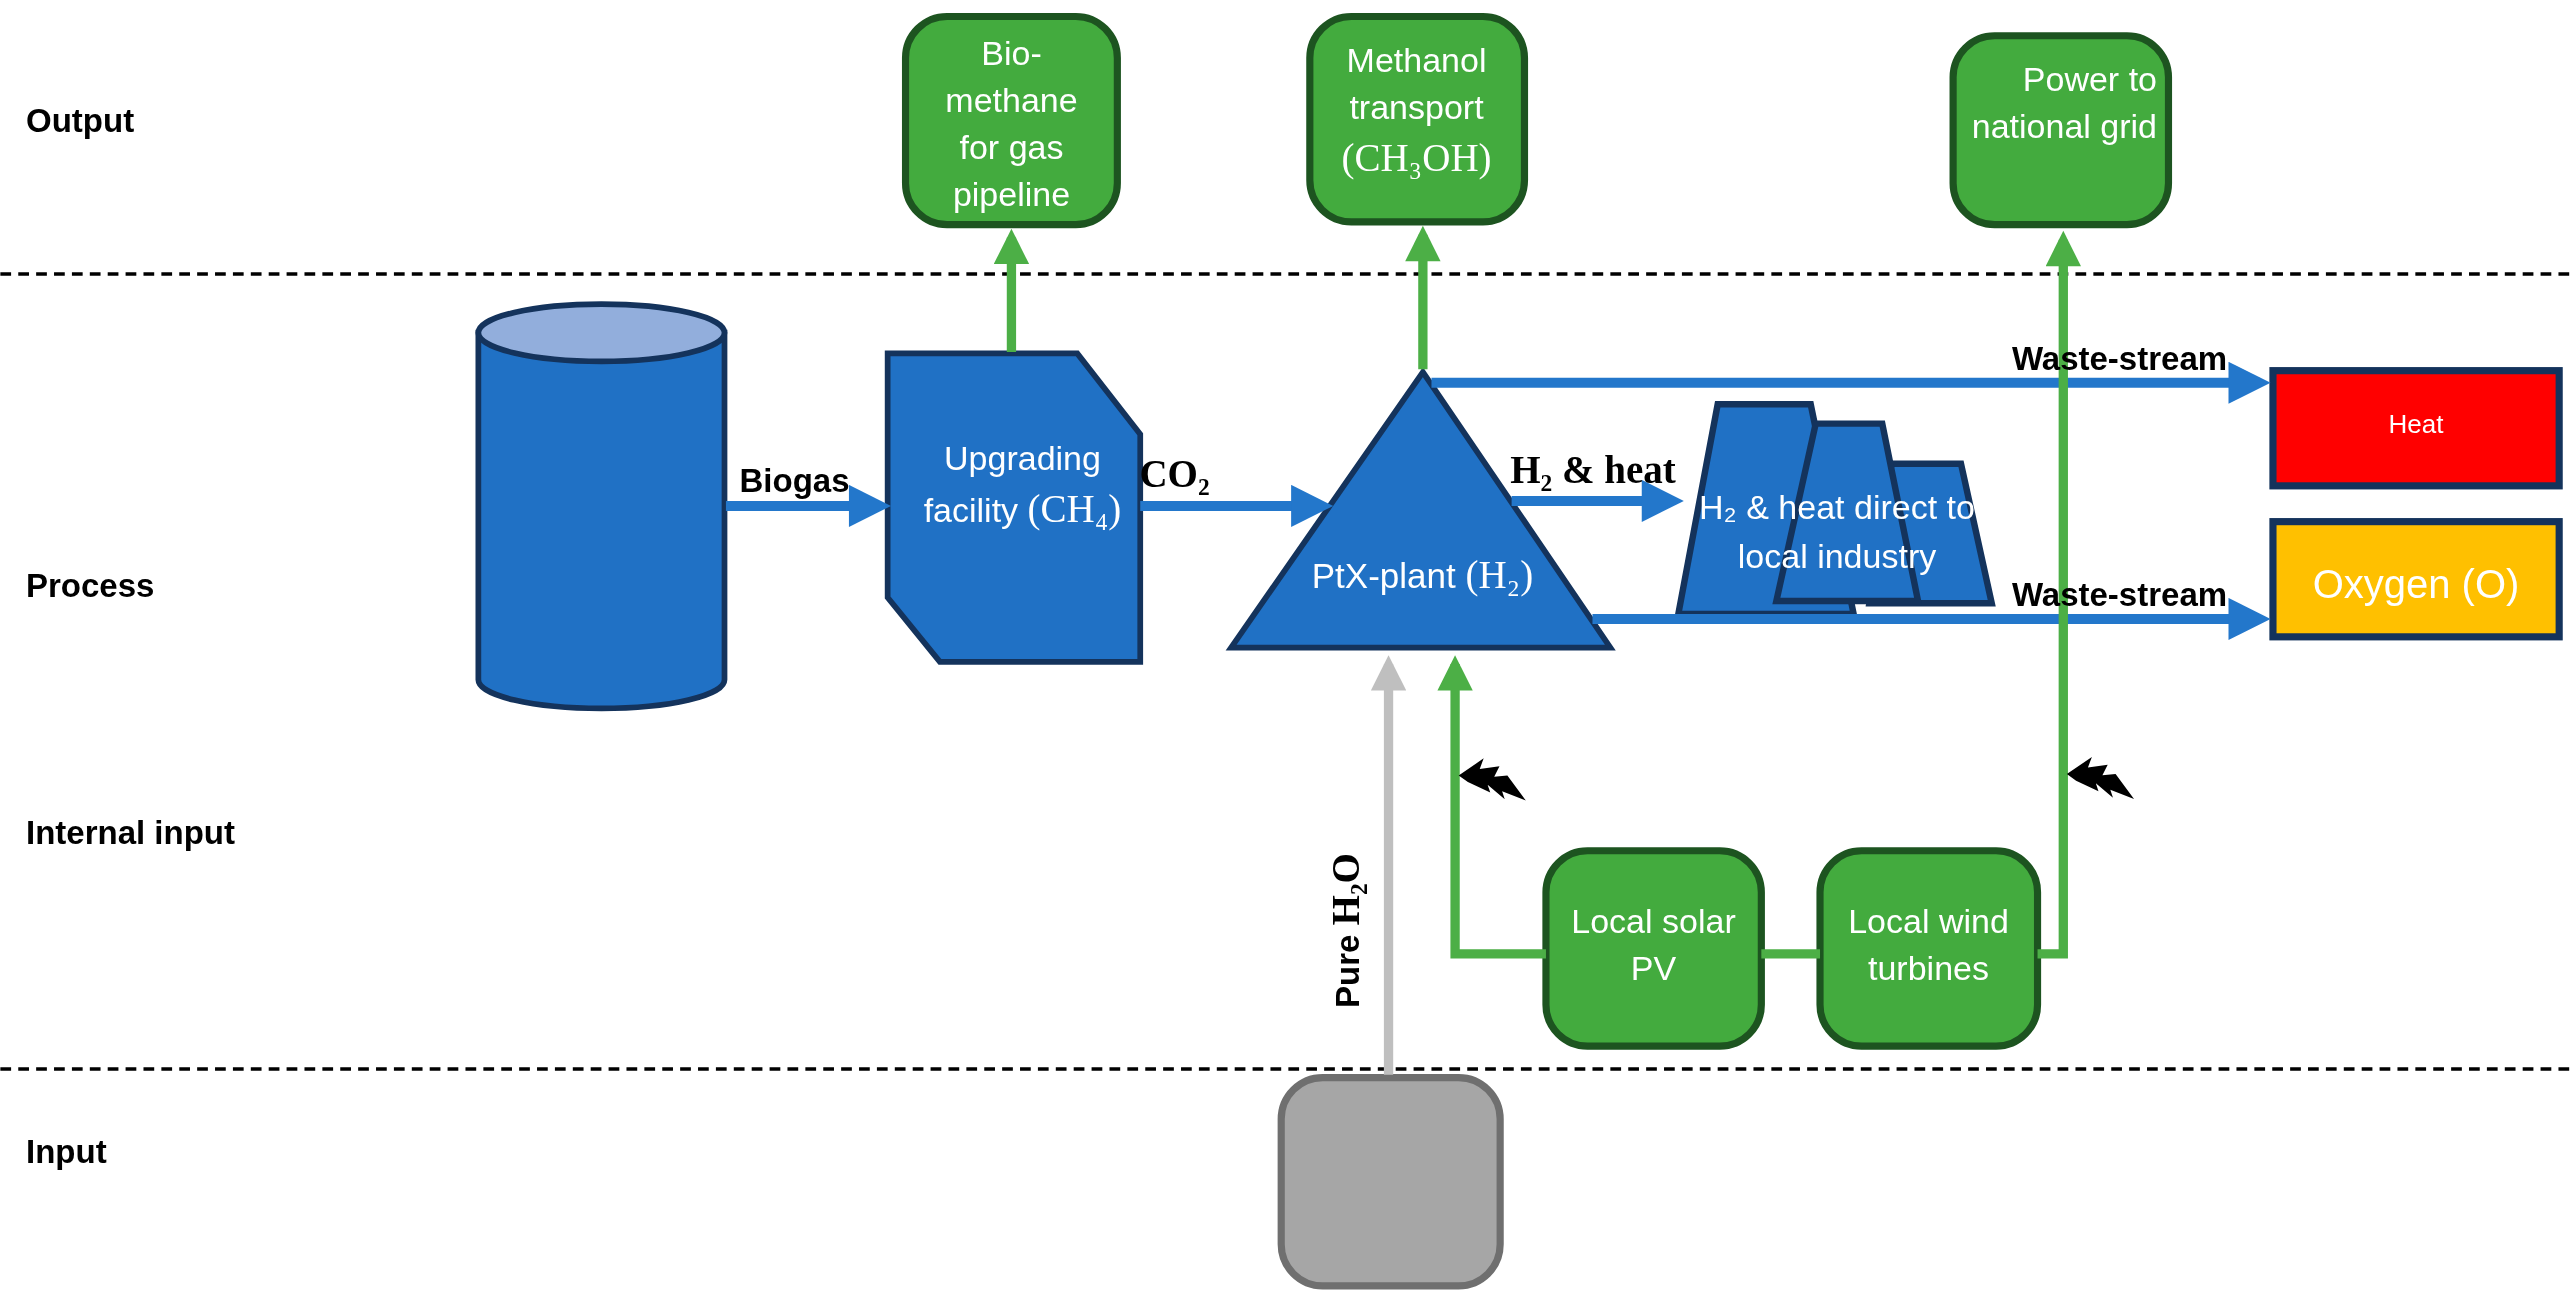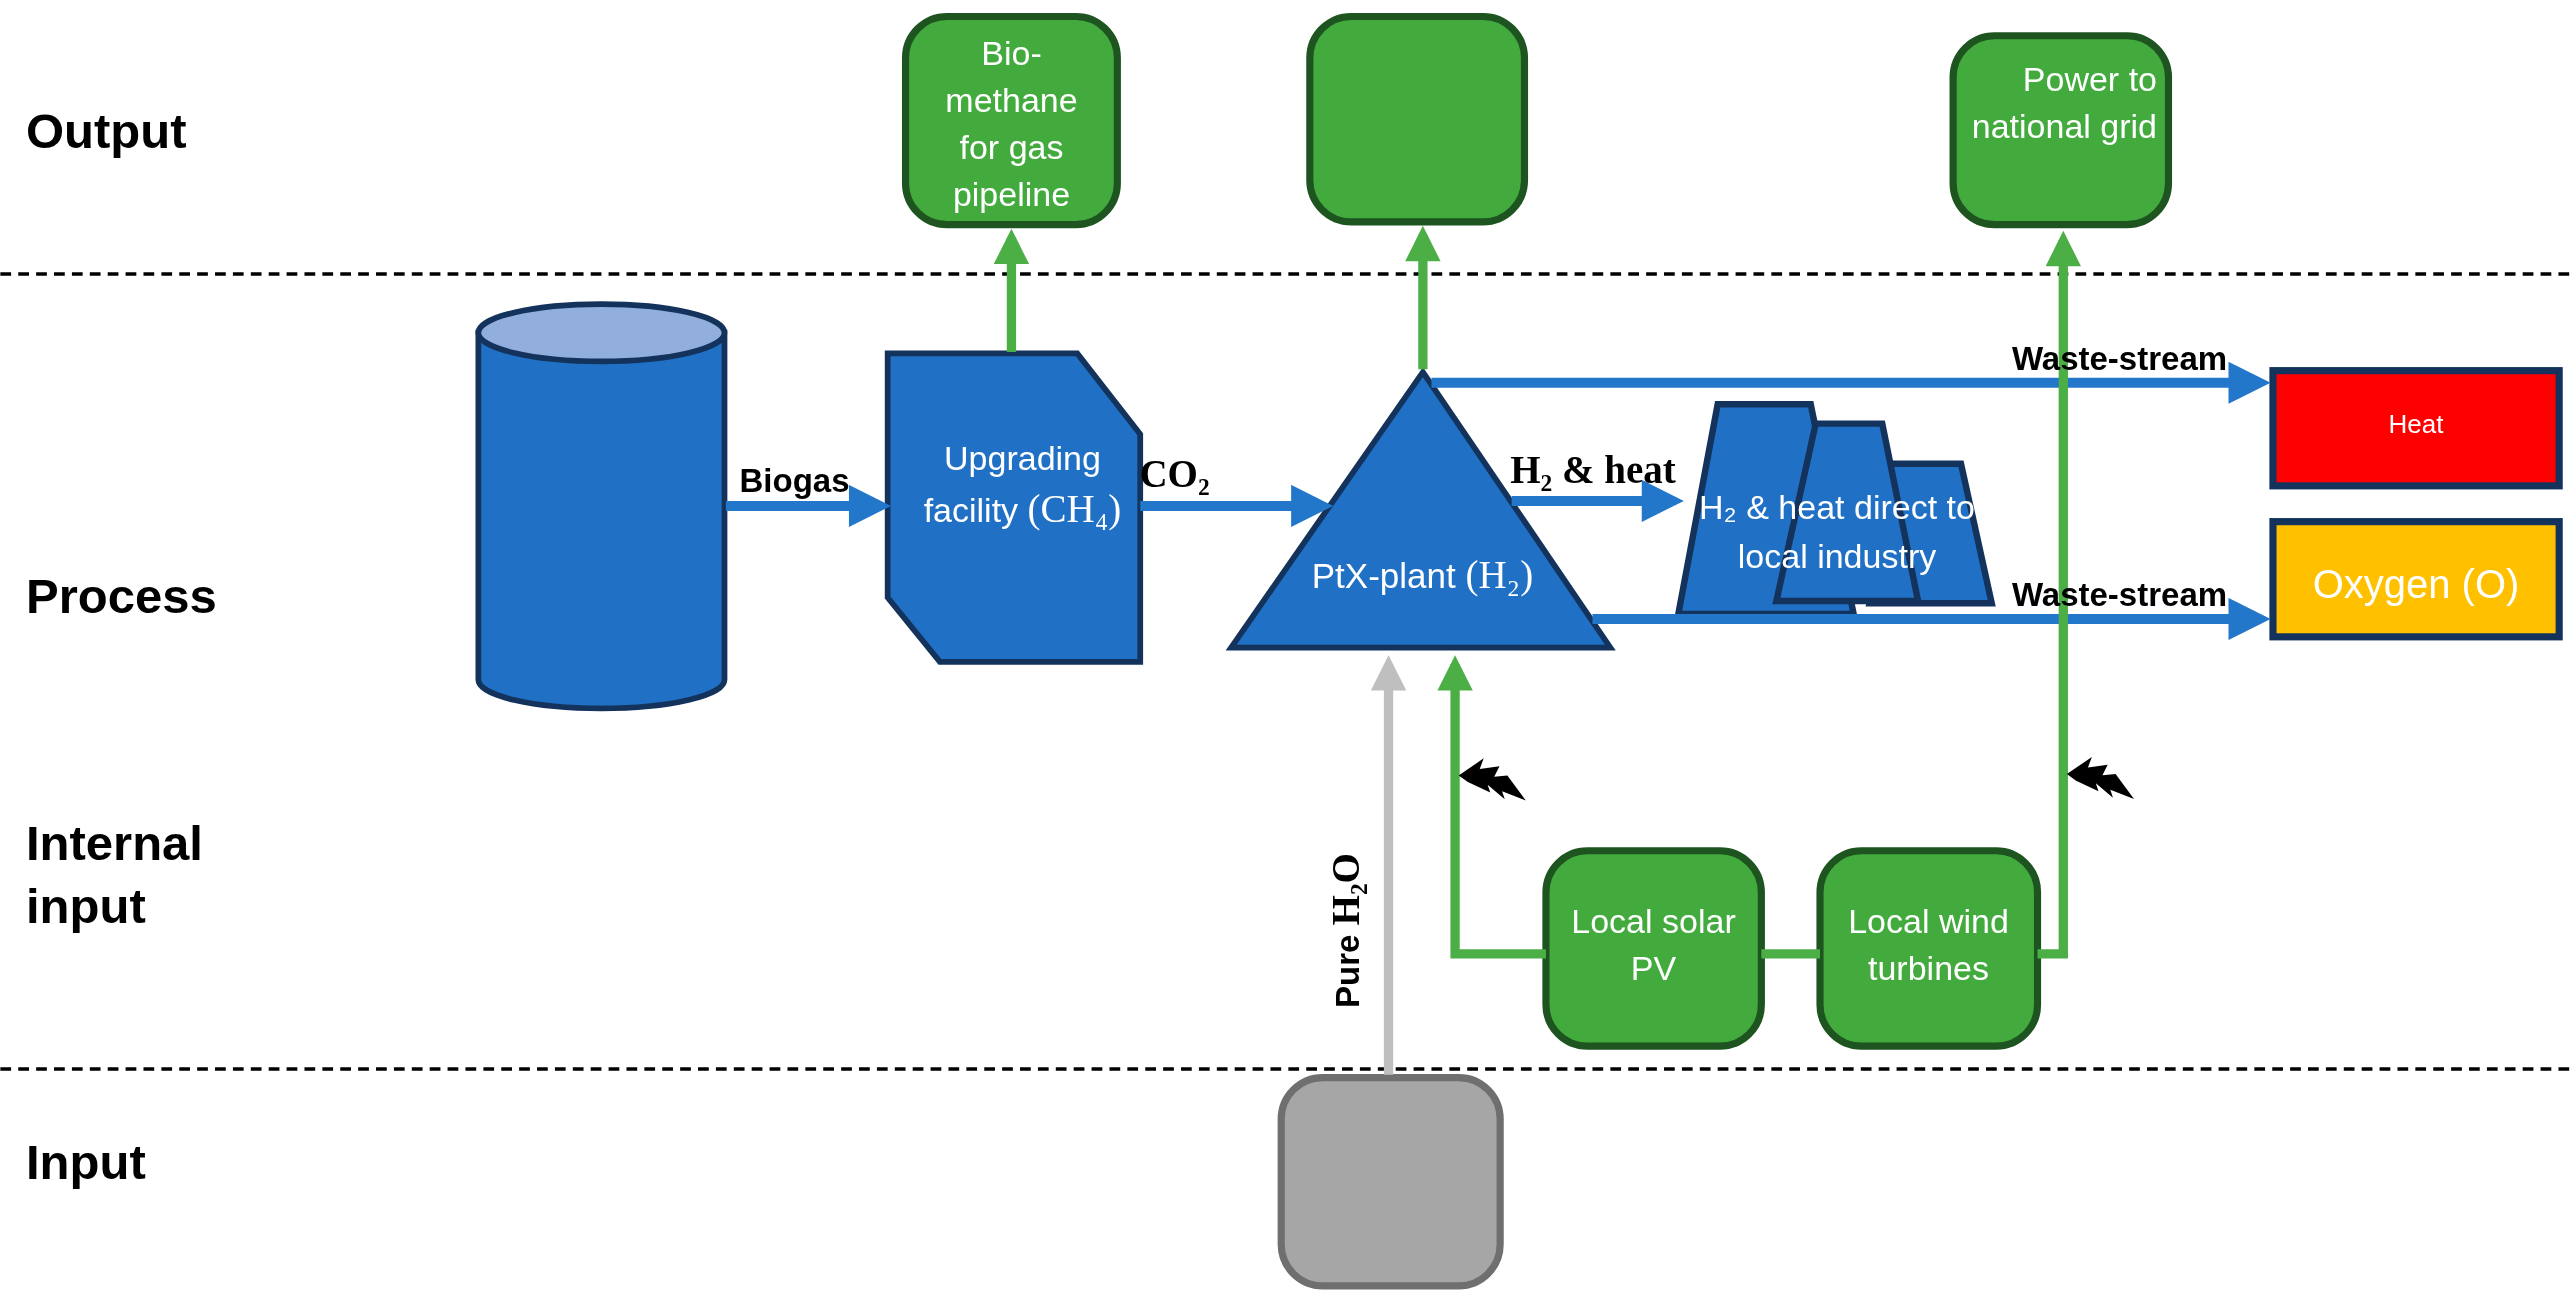--- a/index.html
+++ b/index.html
@@ -5,21 +5,21 @@
   :root{
     --sans:"Liberation Sans","DejaVu Sans",sans-serif;
     --serif:"Liberation Serif","DejaVu Serif",serif;
   }
   html,body{margin:0;padding:0;background:#ffffff;}
   #canvas{position:relative;width:2576px;height:1293px;background:#ffffff;overflow:hidden;
           font-family:var(--sans);}
   #wires{position:absolute;left:0;top:0;width:2576px;height:1293px;}
   .txt{position:absolute;text-align:center;color:#ffffff;font-size:34px;line-height:1.38;}
   .txt .formula{font-family:var(--serif);font-size:39px;display:inline;}
-  .lane{position:absolute;color:#000;font-weight:700;font-size:49px;line-height:1.28;text-align:left;}
+  .lane{position:absolute;color:#000;font-weight:700;font-size:33px;line-height:1.28;text-align:left;}
   .flowlbl{position:absolute;color:#000;font-weight:700;font-size:33px;text-align:center;white-space:nowrap;}
   .flowlbl.serif{font-family:var(--serif);font-size:39px;}
   .vert{transform:rotate(-90deg);}
 </style>
 </head>
 <body>
 
 <div id="canvas">
 
   <svg id="wires" viewBox="0 0 3599 1807" xmlns="http://www.w3.org/2000/svg">
@@ -82,20 +82,24 @@
     <path d="M 0,28 L 38,2 L 32,18 L 62,14 L 54,30 L 74,28 L 102,66 L 66,52 L 70,64 L 44,42 L 48,54 L 14,38 Z" transform="translate(2888,1056) scale(0.92)" fill="#000"></path>
   </svg>
 
   <div class="lane" style="left:26px;top:100px;width:286px;">Output</div>
   <div class="lane" style="left:26px;top:565px;width:286px;">Process</div>
   <div class="lane" style="left:26px;top:812px;width:236px;">Internal input</div>
   <div class="lane" style="left:26px;top:1131px;width:286px;">Input</div>
 
   <div class="txt" style="left:933px;top:30px;width:157px;font-size:34px;">Bio-methane for gas pipeline</div>
 
+  <div class="txt" style="left:1338px;top:37px;width:157px;font-size:34px;">
+    <span>Methanol transport</span>
+    <span class="formula">(CH₃OH)</span>
+  </div>
 
   <div class="txt" style="left:1964px;top:56px;width:193px;font-size:34px;text-align:right;">Power to national grid</div>
 
 
   <div class="txt" style="left:915px;top:435px;width:215px;font-size:34px;">
     <span>Upgrading facility</span>
     <span class="formula">(CH₄)</span>
   </div>
 
   <div class="txt" style="left:1308px;top:548px;width:229px;font-size:35px;">

